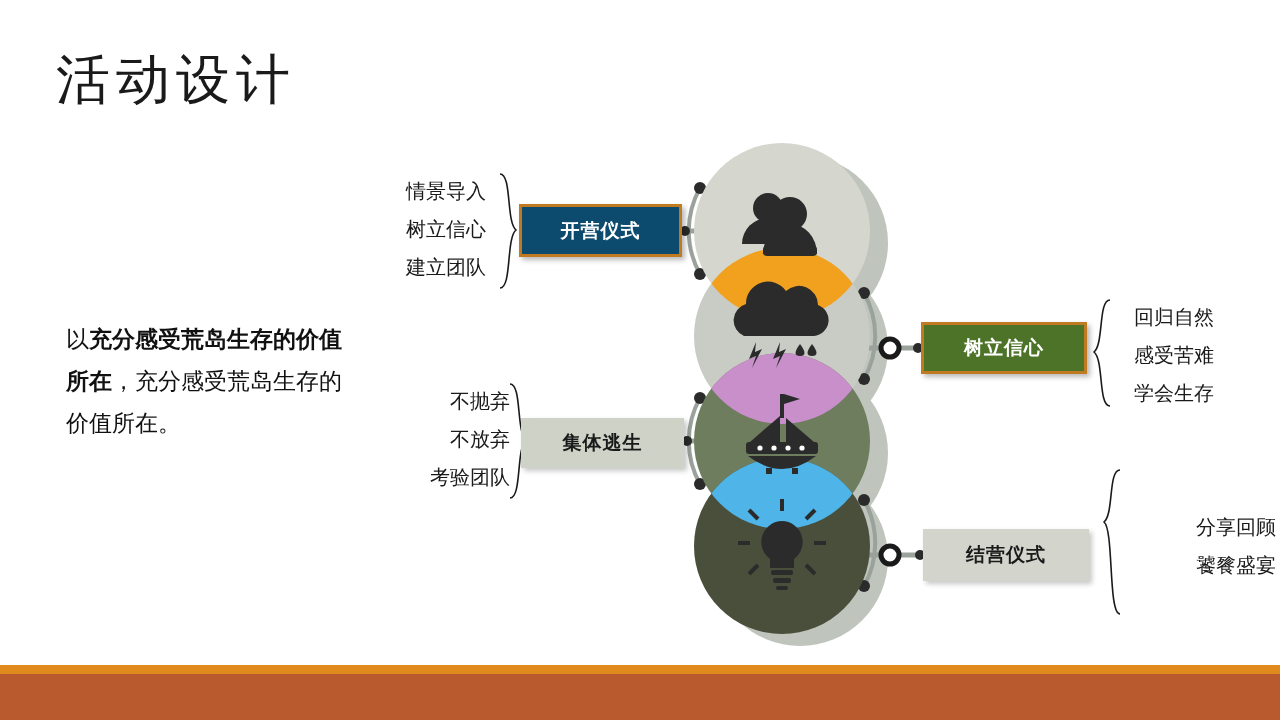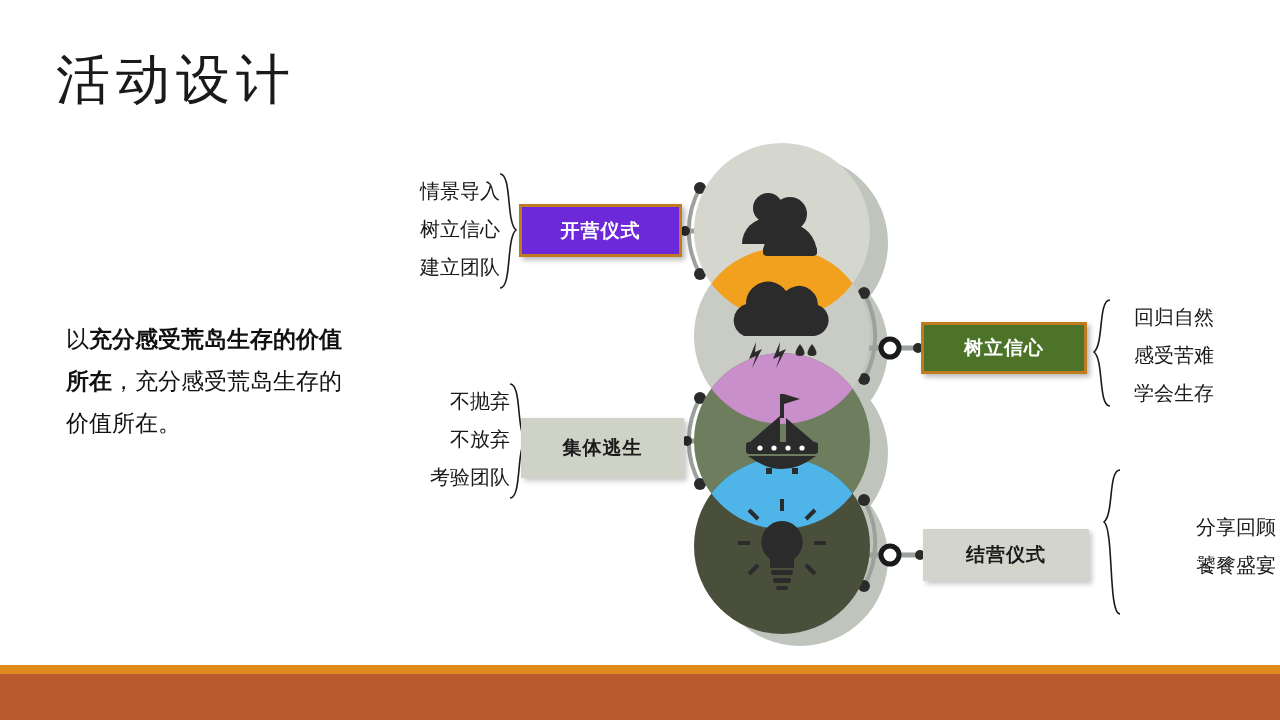--- a/index.html
+++ b/index.html
@@ -31,43 +31,43 @@
   
   .stage{position:absolute;left:0;top:0;width:1280px;height:720px;}
   .stage svg{position:absolute;left:0;top:0;}
 
   
   .bullets{position:absolute;font-size:20px;color:#1A1A1A;line-height:38px;}
   .bullets div{white-space:nowrap;}
   .bullets.align-right{text-align:right;}
   .bullets.align-left{text-align:right;}
 
-  #bullets-1{left:398px;top:172px;width:102px;}
+  #bullets-1{left:384px;top:172px;width:102px;}
   #bullets-2{left:408px;top:382px;width:102px;}
   #bullets-3{left:1112px;top:298px;width:102px;}
   #bullets-4{left:1126px;top:508px;width:102px;margin-left:48px;}
 
   
   .label-box{
     position:absolute;display:flex;align-items:center;justify-content:center;
     font-size:19px;font-weight:700;letter-spacing:1px;
     box-sizing:border-box;
   }
-  .lb-olive{background:#6d28d9;border:3px solid #C07A20;color:#FFFFFF;
+  .lb-olive{background:#0c4a6e;border:3px solid #C07A20;color:#FFFFFF;
             box-shadow:3px 3px 5px rgba(0,0,0,.28);}
   .lb-green{background:#4C7328;border:3px solid #C07A20;color:#FFFFFF;
             box-shadow:3px 3px 5px rgba(0,0,0,.28);}
   .lb-grey {background:#CFD2C6;border:none;color:#1A1A1A;
             box-shadow:3px 3px 5px rgba(0,0,0,.22);}
   .lb-grey2{background:#D3D5CD;border:none;color:#1A1A1A;
             box-shadow:3px 3px 5px rgba(0,0,0,.22);}
 
   #box-1{left:519px;top:204px;width:163px;height:53px;}
   #box-2{left:921px;top:322px;width:166px;height:52px;}
-  #box-3{left:521px;top:418px;width:163px;height:60px;text-align:right;}
+  #box-3{left:521px;top:418px;width:163px;height:50px;text-align:right;}
   #box-4{left:923px;top:529px;width:166px;height:52px;}
 </style>
 </head>
 <body>
 
 <div class="slide">
 
   <div class="title">活动设计</div>
 
   <div class="body-copy">

